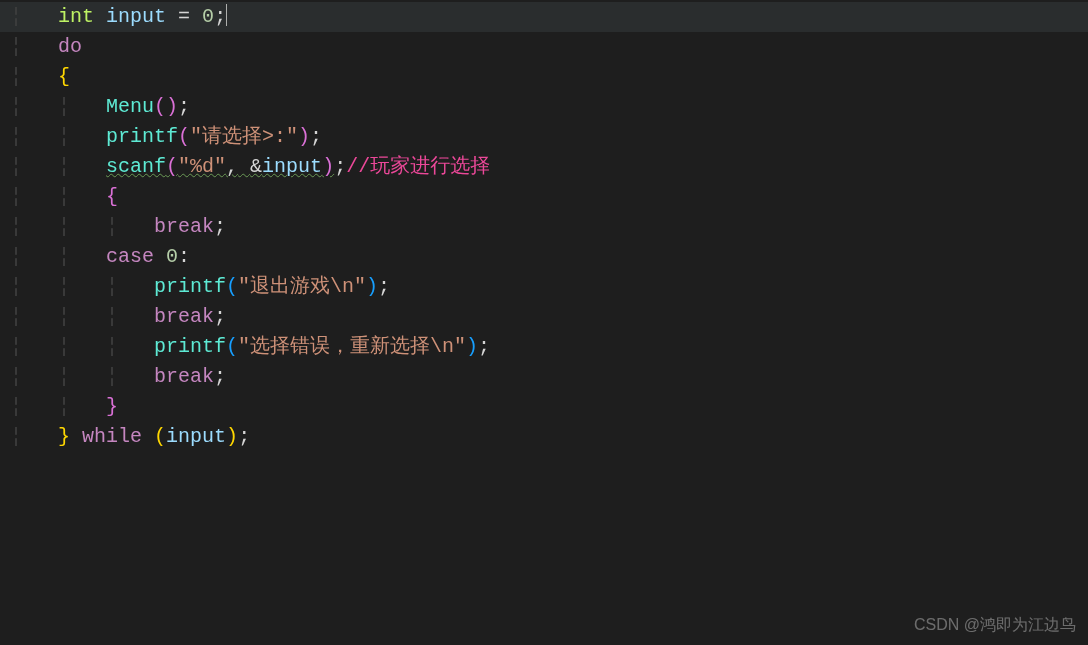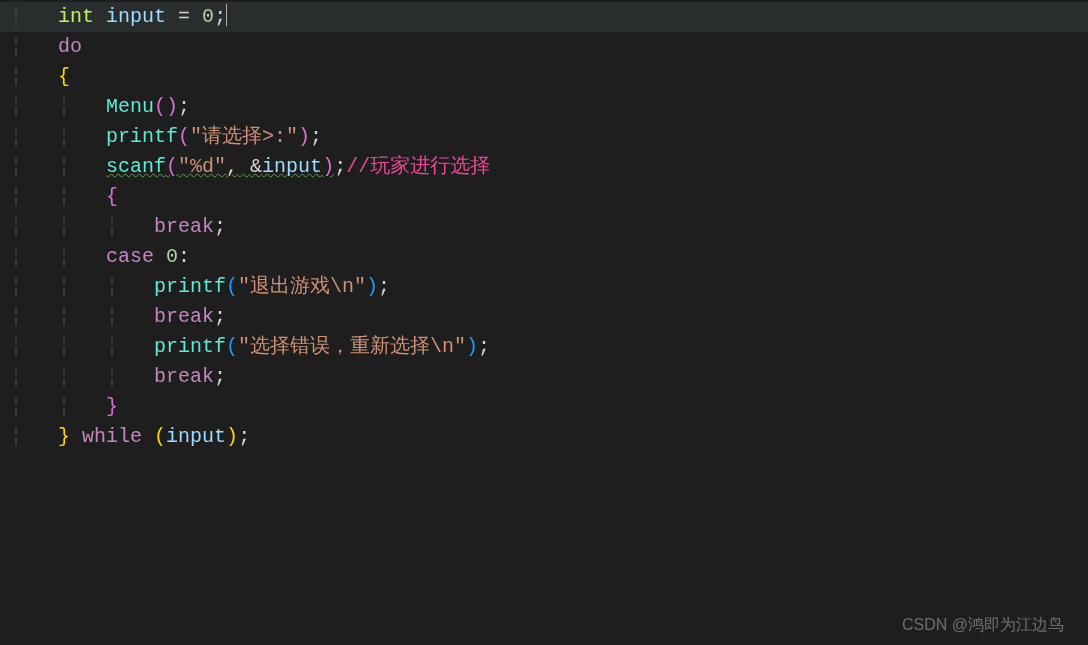--- a/index.html
+++ b/index.html
@@ -51,21 +51,21 @@
       display: inline-block;
       width: 1px;
       height: 22px;
       background: #aeafad;
       vertical-align: middle;
       margin-bottom: 3px;
     }
     .watermark {
       position: absolute;
       bottom: 8px;
-      right: 24px;
+      right: 12px;
       color: rgba(255,255,255,0.35);
       font-size: 16px;
       font-family: sans-serif;
     }
     .ig { color: #404040; user-select: none; }
   </style>
 </head>
 <body>
 
 <div class="editor">

